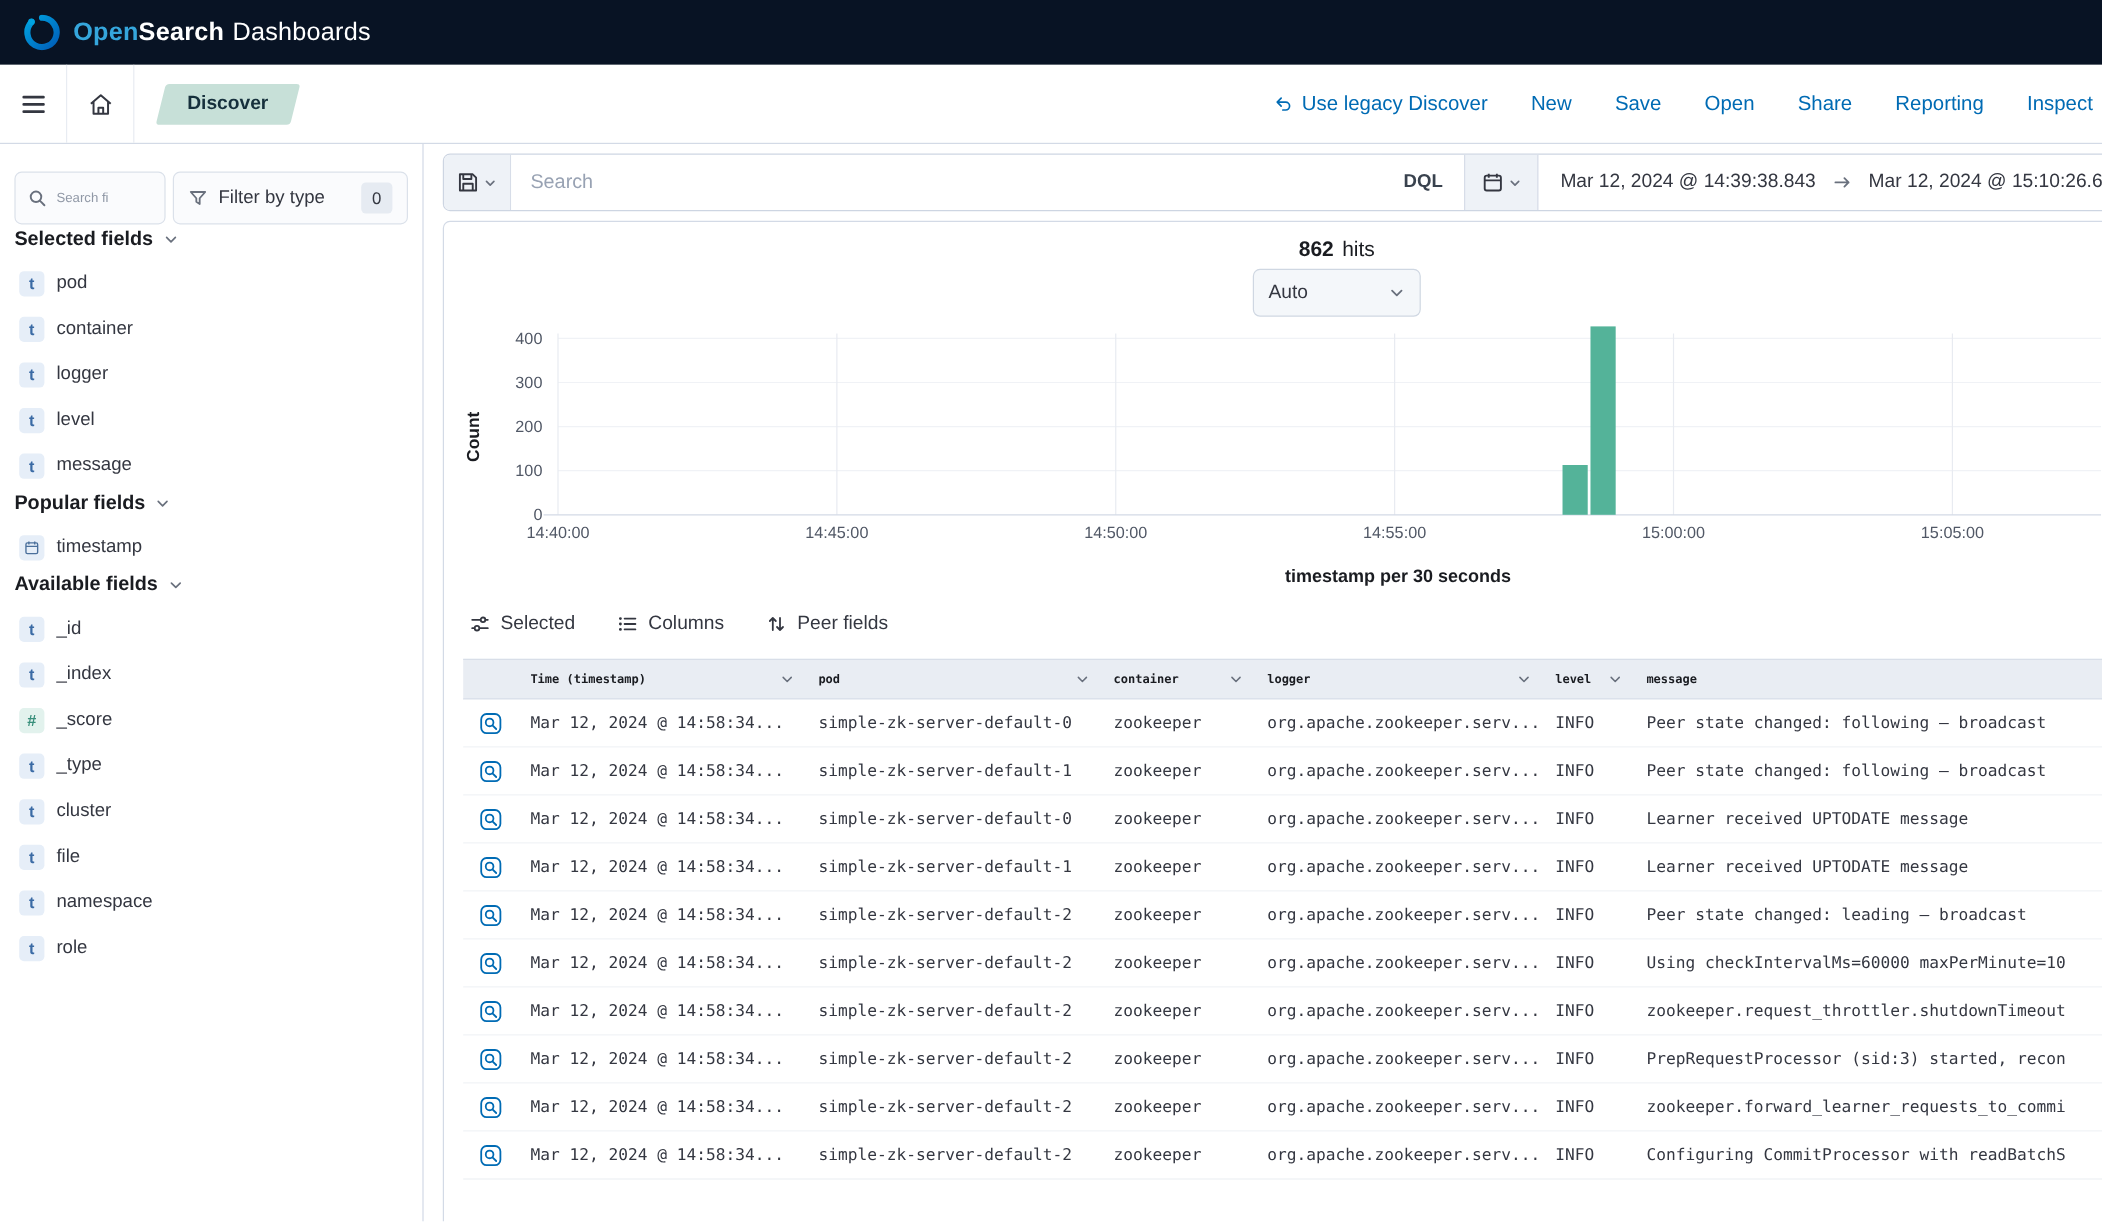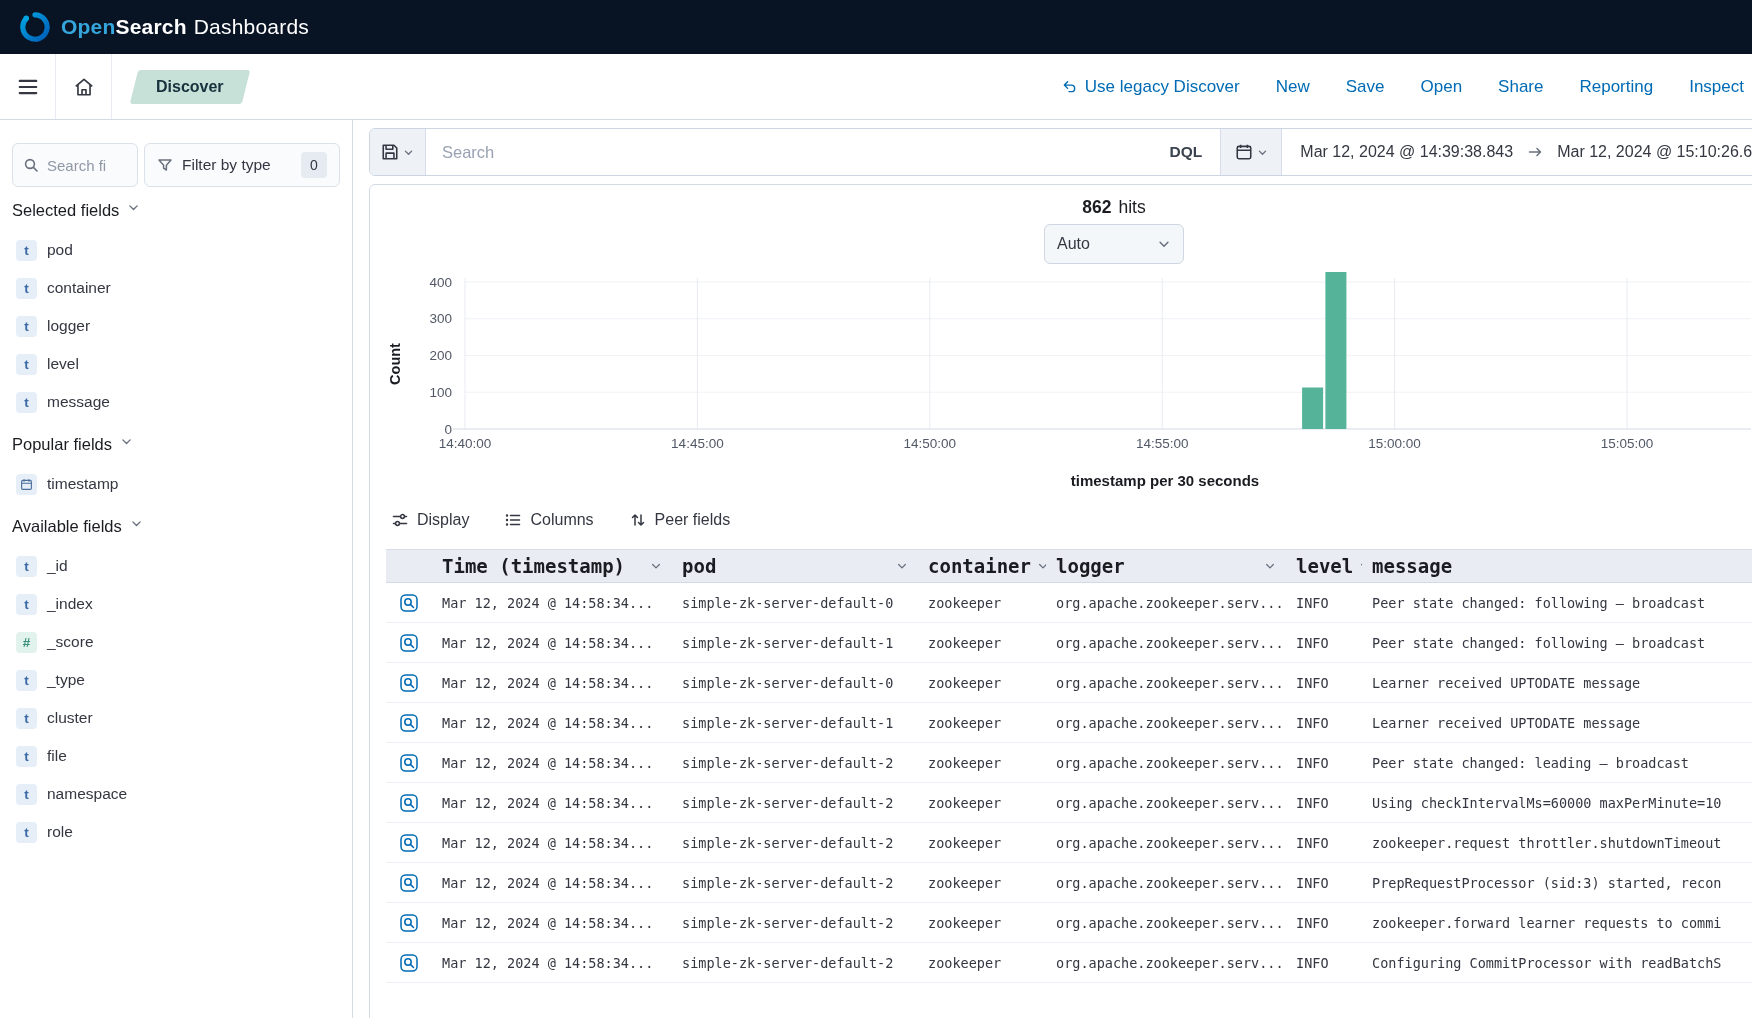--- a/index.html
+++ b/index.html
@@ -27,26 +27,26 @@
   
   .content{display:flex;height:898px}
   .sidebar{flex:0 0 353px;width:353px;border-right:1px solid #d3dae6;padding:0 12px;overflow:hidden}
   .main{flex:1;position:relative;overflow:hidden}
 
   
   .idx-select{margin-top:127px;width:100%;height:44px;border:1px solid #cfd7e3;border-radius:6px;display:flex;align-items:center;justify-content:space-between;padding:0 14px;font-size:16px;background:#fff;box-shadow:0 1px 3px rgba(60,70,90,.10);color:#343741}
   .chev{display:flex;color:#69707d}
   .side-controls{display:flex;gap:6px;margin-top:23px}
   .side-search{width:126px;height:44px;border:1px solid #dbe1ea;background:#fafbfd;border-radius:6px;display:flex;align-items:center;gap:8px;padding:0 10px;color:#69707d;overflow:hidden}
-  .side-search input{border:none;outline:none;background:transparent;width:72px;font-size:15px;color:#343741;font-family:inherit}
+  .side-search input{border:none;outline:none;background:transparent;width:72px;font-size:11px;color:#343741;font-family:inherit}
   .side-search input::placeholder{color:#9098a6}
   .side-filter{flex:1;height:44px;border:1px solid #dbe1ea;background:#fafbfd;border-radius:6px;display:flex;align-items:center;gap:9px;padding:0 12px;font-size:15.5px;color:#343741}
   .side-filter .ic{color:#69707d;display:flex}
   .cnt{margin-left:auto;min-width:26px;height:26px;background:#e6ebf2;border-radius:4px;display:flex;align-items:center;justify-content:center;font-size:14px;padding:0 6px}
-  .fld-head{margin-top:14px;display:flex;align-items:flex-start;gap:8px;font-size:16.5px;font-weight:400;color:#1a1c21;height:24px}
+  .fld-head{margin-top:0;display:flex;align-items:center;gap:8px;font-size:16.5px;font-weight:700;color:#1a1c21;height:24px}
   .fld-list{margin-top:6px}
   .fld-item{height:38px;display:flex;align-items:center;gap:10px;padding:0 4px;border-radius:4px}
   .tok{width:21px;height:21px;border-radius:4px;display:flex;align-items:center;justify-content:center;font-size:13.5px;font-weight:700;flex:0 0 21px}
   .tok-string{background:#e6eef8;color:#3b6ba5}
   .tok-number{background:#e2f2ed;color:#388f7b}
   .tok-date{background:#e6eef8;color:#4a6f9b}
   .fld-nm{font-size:15.5px;color:#343741}
 
   
   .qbar{margin:8px 0 0 16px;width:1420px;height:48px;border:1px solid #cdd5e2;border-radius:6px;display:flex;align-items:stretch;background:#fff;overflow:hidden}
@@ -77,21 +77,21 @@
   .xtitle{width:600px;margin-left:495px;margin-top:6px;text-align:center;font-size:15px;font-weight:700;color:#1a1c21}
 
   
   .grid-controls{margin:16px 0 0 22px;display:flex;gap:36px;height:30px;align-items:center}
   .gc-btn{display:flex;align-items:center;gap:9px;font-size:16px;color:#343741}
   .gc-btn .ic{display:flex;color:#343741}
 
   
   .dtable{margin-top:14px;font-family:"DejaVu Sans Mono","Liberation Mono",monospace}
   .thead{display:flex;height:34px;background:#e9edf3;border-top:1px solid #d8dee8;border-bottom:1px solid #d3dae6;margin-left:16px;width:1736px}
-  .th{display:flex;align-items:center;padding:0 10px;font-size:19px;font-weight:700;color:#1a1c21;white-space:nowrap;overflow:hidden}
+  .th{display:flex;align-items:center;padding:0 10px;font-size:10px;font-weight:700;color:#1a1c21;white-space:nowrap;overflow:hidden}
   .th .sortchev{margin-left:auto;color:#69707d;display:flex;padding-left:6px}
   .trow{display:flex;height:40px;border-bottom:1px solid #edf0f4;margin-left:16px;width:1736px;align-items:center;background:#fff}
   .td{padding:0 10px;font-size:13.5px;white-space:nowrap;overflow:hidden;color:#343741}
   .td-ctl{display:flex;align-items:center;justify-content:center;padding:0}
   .expand{color:#006bb4;display:flex}
 </style>
 </head>
 <body>
 
 <div class="app">
@@ -378,21 +378,21 @@
 
         <div class="grid-controls" id="gridControls">
             <button class="gc-btn">
               <span class="ic">
                 <svg width="16" height="16" viewBox="0 0 16 16" fill="none" stroke="currentColor" stroke-width="1.5" stroke-linecap="round">
                   <path d="M1.5 4.5h13M1.5 11.5h13"></path>
                   <circle cx="10.5" cy="4.5" r="1.9" fill="#fff"></circle>
                   <circle cx="5.5" cy="11.5" r="1.9" fill="#fff"></circle>
                 </svg>
               </span>
-              <span>Display</span>
+              <span>Selected</span>
             </button>
             <button class="gc-btn">
               <span class="ic">
                 <svg width="16" height="16" viewBox="0 0 16 16" fill="none" stroke="currentColor" stroke-width="1.5" stroke-linecap="round">
                   <path d="M5.5 3.5h9M5.5 8h9M5.5 12.5h9"></path>
                   <path d="M2 3.5h.01M2 8h.01M2 12.5h.01" stroke-width="2.4"></path>
                 </svg>
               </span>
               <span>Columns</span>
             </button>

